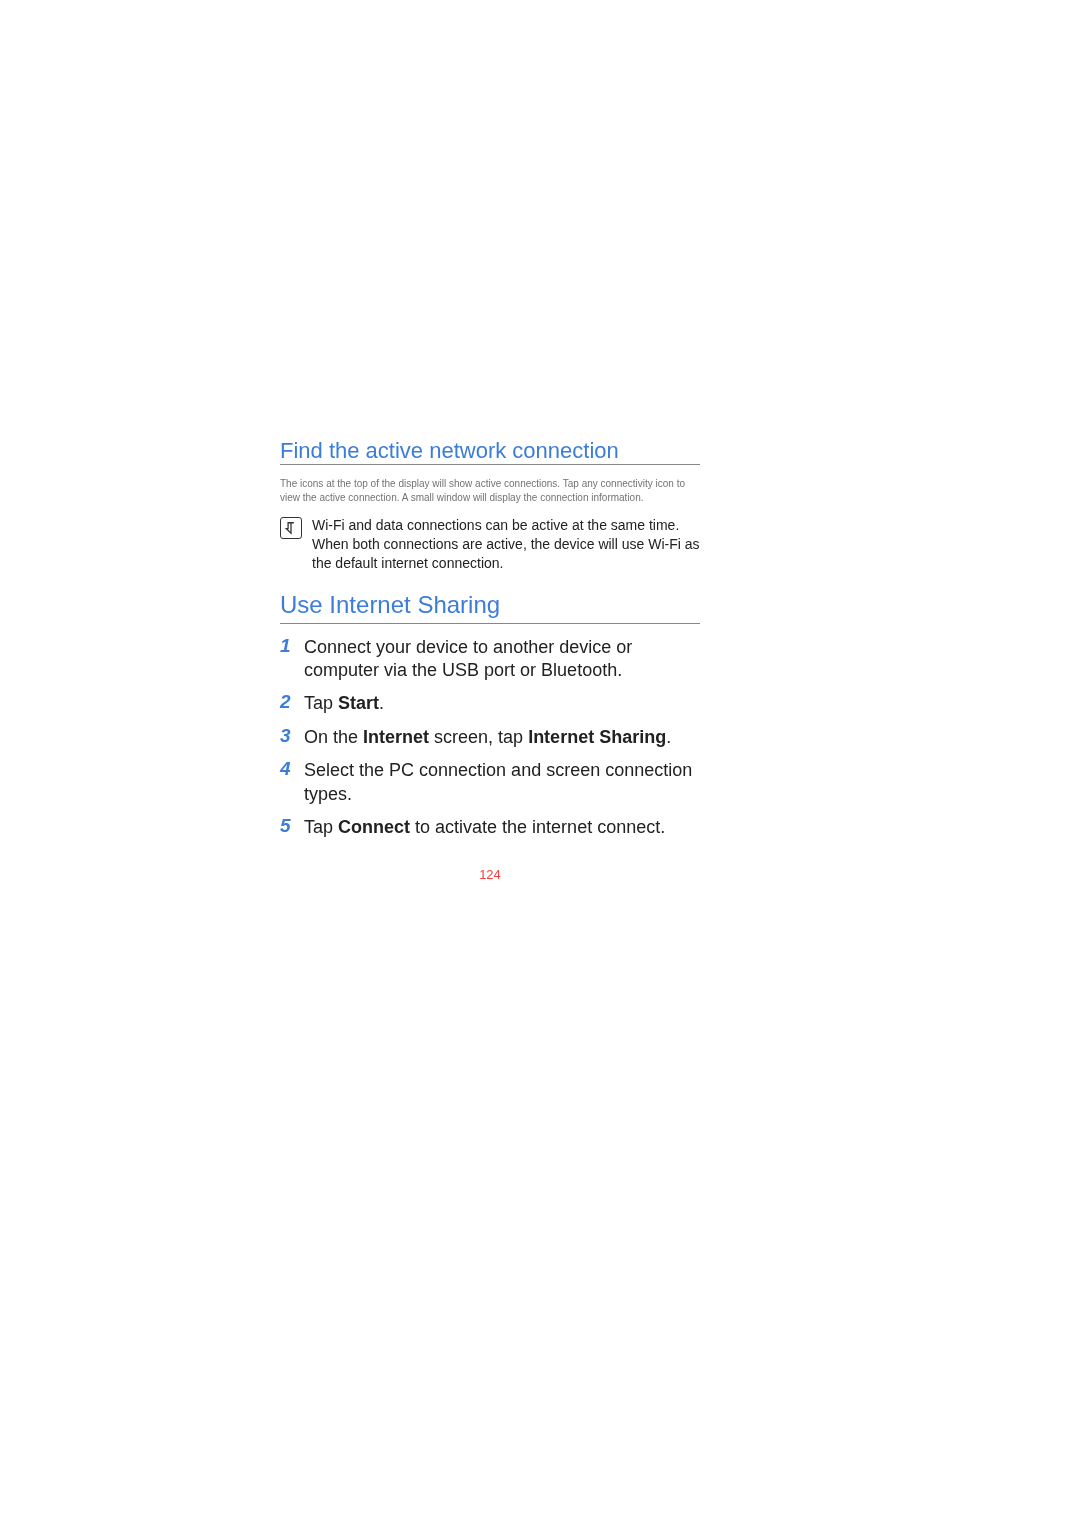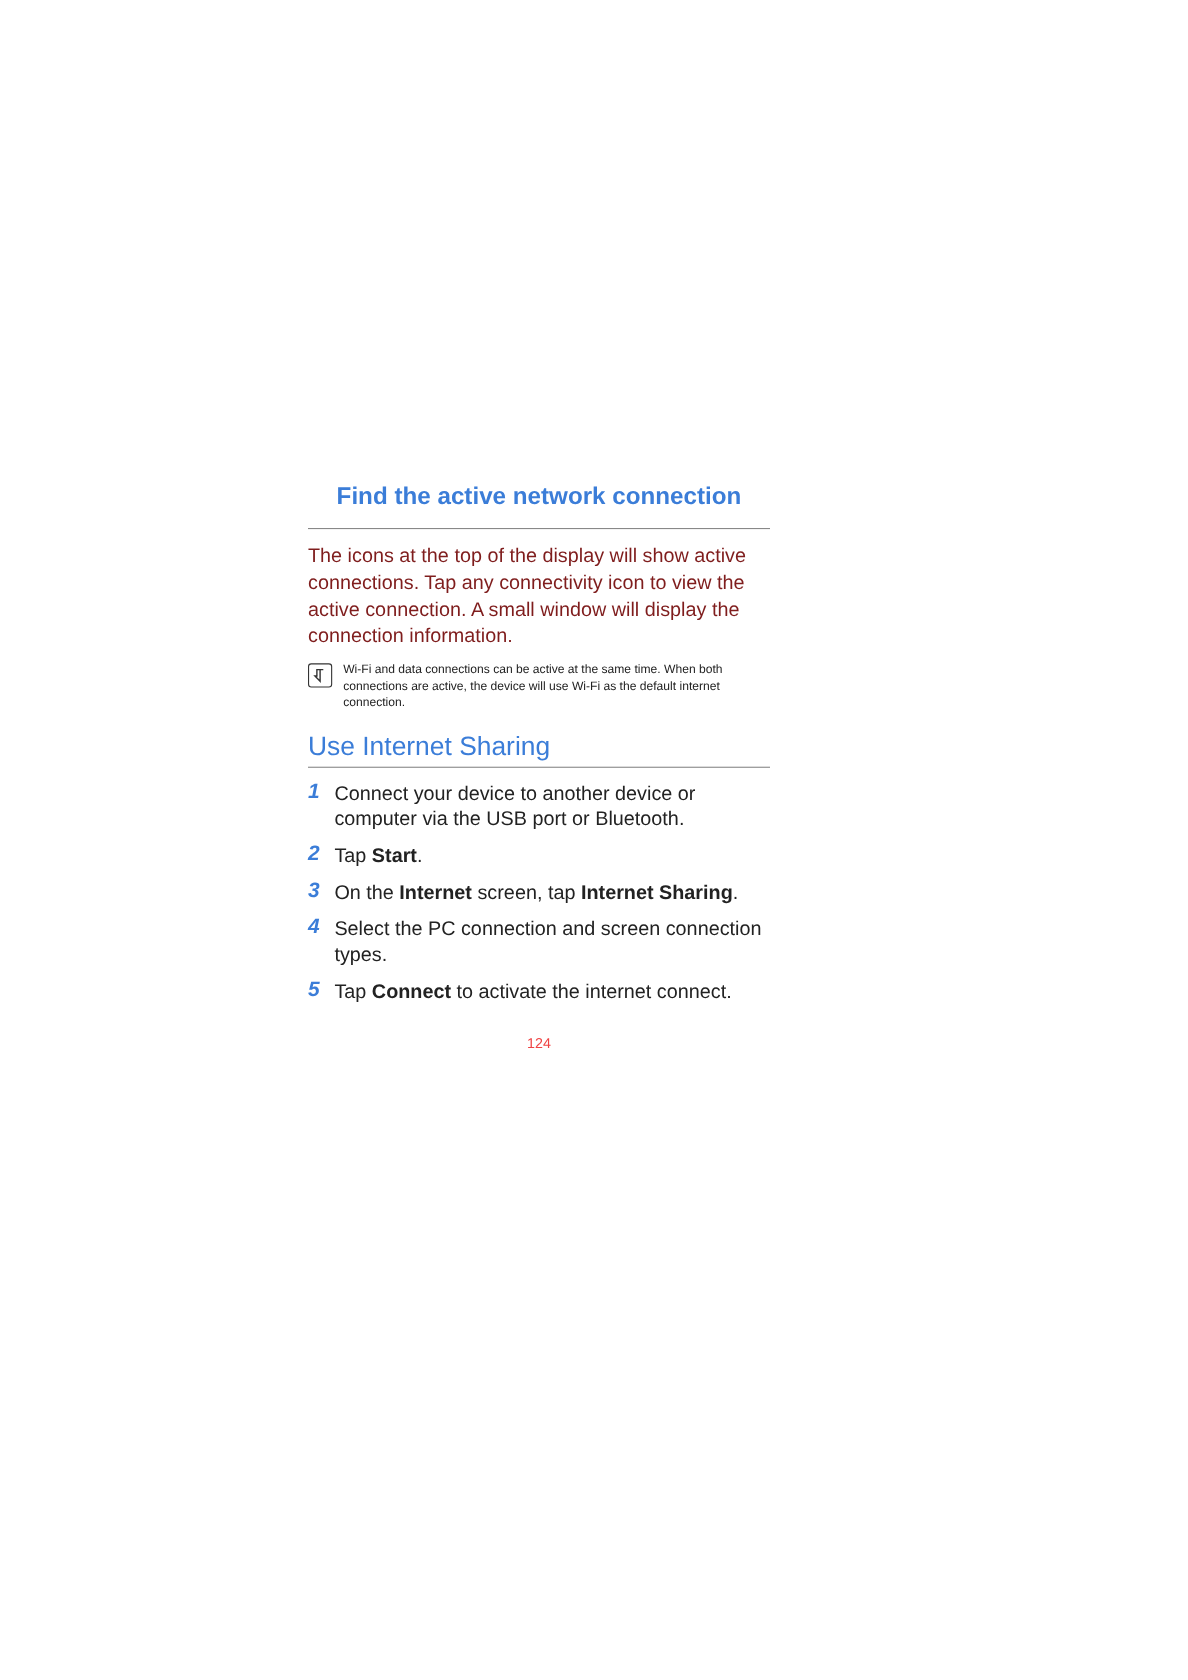--- a/index.html
+++ b/index.html
@@ -16,29 +16,28 @@
     }
     .page-content {
       position: absolute;
       left: 280px;
       top: 438px;
       width: 420px;
     }
     .heading-1 {
       color: #3B7DD8;
       font-size: 22px;
-      font-weight: 700;
+      font-weight: 400;
       border-bottom: 1px solid #888;
-      padding-bottom: 16px;
+      padding-bottom: 0;
       margin-bottom: 12px;
-      text-align: center;
     }
     .body-text {
-      color: #7f1d1d;
-      font-size: 18px;
+      color: #737373;
+      font-size: 10px;
       line-height: 1.35;
       margin-bottom: 12px;
     }
     .note-block {
       display: flex;
       align-items: flex-start;
       margin-bottom: 18px;
       gap: 10px;
     }
     .note-icon {
@@ -51,21 +50,21 @@
       align-items: center;
       justify-content: center;
       margin-top: 1px;
     }
     .note-icon svg {
       width: 14px;
       height: 14px;
     }
     .note-text {
       color: #222;
-      font-size: 11px;
+      font-size: 14px;
       line-height: 1.35;
     }
     .heading-2 {
       color: #3B7DD8;
       font-size: 24px;
       font-weight: 400;
       border-bottom: 1px solid #888;
       padding-bottom: 4px;
       margin-bottom: 12px;
       margin-top: 6px;

